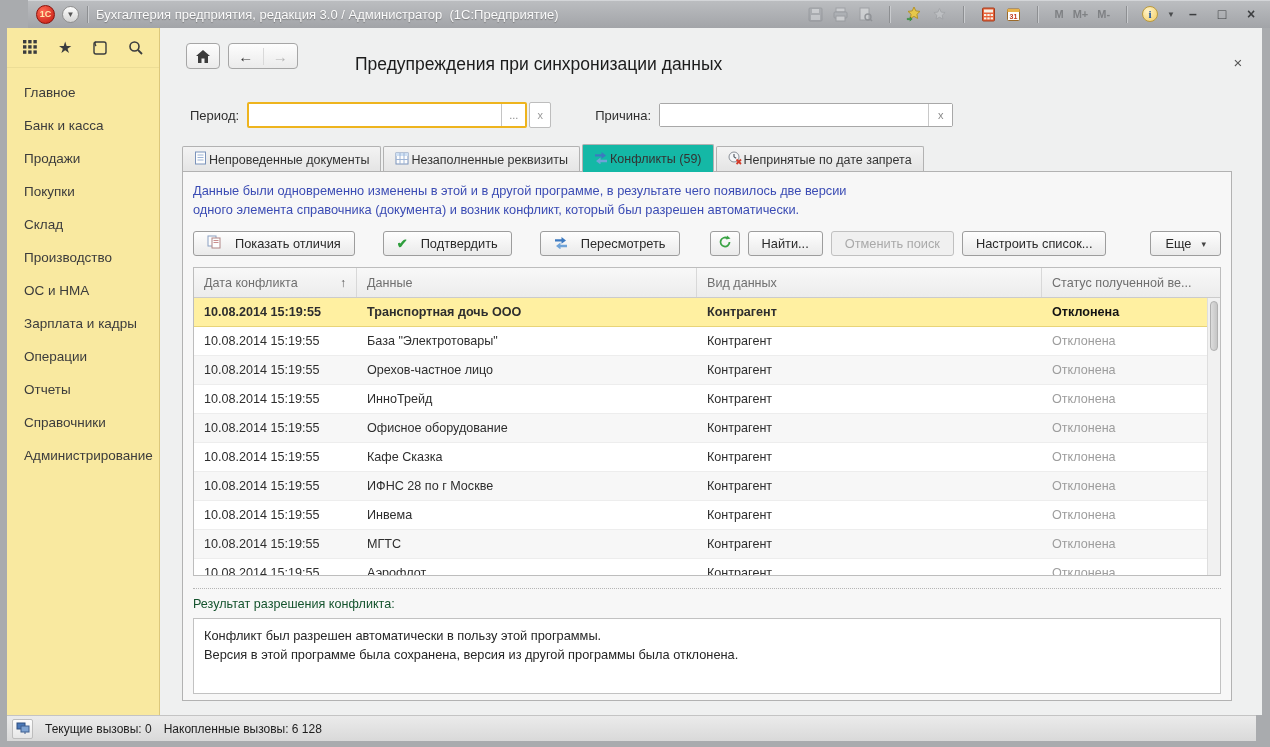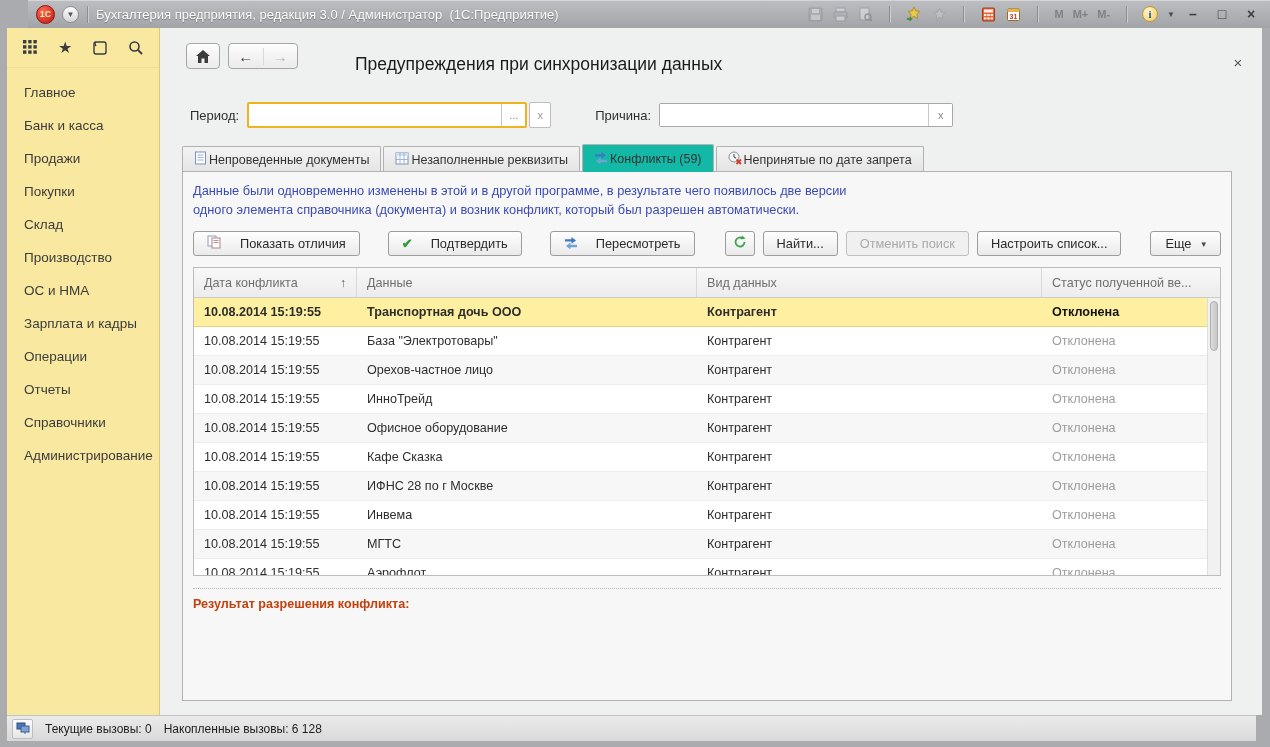--- a/index.html
+++ b/index.html
@@ -79,21 +79,21 @@
     display:flex; align-items:center; gap:2px; font-size:12.5px; color:#333; cursor:pointer; }
   .tab.active { height:28px; background:#14b8a6; position:relative; z-index:3; }
 
   
   .panel { position:absolute; left:22px; right:30px; top:143px; bottom:14px;
     border:1px solid #b2b2b2; background:#f7f7f7; padding:8px 10px 10px 10px; z-index:2; }
   .info { color:#3b4cb4; font-size:12.8px; line-height:1.45; margin:2px 0 12px 0; }
   .toolbar { display:flex; align-items:center; margin-bottom:11px; }
   .btn { height:25px; padding:0 13px; border:1px solid #9d9d9d; border-radius:3px;
     background:linear-gradient(#fefefe,#eaeaea); font-size:12.8px; color:#2a2a2a;
-    display:inline-flex; align-items:center; gap:18px; cursor:pointer; white-space:nowrap; }
+    display:inline-flex; align-items:center; gap:13px; cursor:pointer; white-space:nowrap; }
   .btn.disabled { color:#a9a9a9; border-color:#c0c0c0; background:#f0f0f0; }
   .gap28 { margin-left:28px; } .gap8 { margin-left:8px; } .gap30 { margin-left:30px; }
   .iconbtn { padding:0 7px; }
   .more { margin-left:auto; padding:0 14px; gap:10px; }
   .more .mcaret { font-size:9px; color:#444; }
   .chk { color:#2f9e3d; font-size:13px; font-weight:bold; }
 
   
   .grid { border:1px solid #bdbdbd; background:#fff; }
   .thead { display:flex; height:30px; background:linear-gradient(#f8f8f8,#ececec);
@@ -110,21 +110,21 @@
   .trow.alt { background:#f7f7f7; }
   .trow.selected { background:#fff0a1; border-bottom:1px solid #e8d478; font-weight:bold; }
   .td { padding:0 10px; white-space:nowrap; overflow:hidden; }
   .td.status { color:#9d9d9d; }
   .trow.selected .td.status { color:#141414; }
   .vscroll { width:13px; background:#f1f1f1; border-left:1px solid #dedede; position:relative; flex:0 0 auto; }
   .vthumb { position:absolute; top:3px; left:2px; right:2px; height:50px;
     background:linear-gradient(90deg,#dcdcdc,#c6c6c6); border:1px solid #b0b0b0; border-radius:6px; }
 
   .dashes { border-top:1px dotted #b5b5b5; margin:12px 0 8px 0; }
-  .result-label { font-size:12.6px; color:#c2410c; margin-bottom:7px;font-weight:bold; }
+  .result-label { font-size:12.6px; color:#14532d; margin-bottom:7px; }
   .result-box { border:1px solid #c2c2c2; background:#fff; height:76px; padding:7px 10px;
     font-size:12.8px; color:#262626; line-height:1.5; }
 
   
   .statusbar { position:absolute; left:7px; right:14px; bottom:6px; height:26px;
     background:linear-gradient(#ebebeb,#d9d9d9); border-top:1px solid #c4c4c4;
     display:flex; align-items:center; padding:0 5px; font-size:12px; color:#1e1e1e; gap:12px; }
   .sb-ic { width:21px; height:20px; background:linear-gradient(#fdfdfd,#e6e6e6);
     border:1px solid #bdbdbd; border-radius:2px; display:flex; align-items:center; justify-content:center; }
 </style>
@@ -462,20 +462,24 @@
         </div>
         <div class="vscroll">
           <div class="vthumb"></div>
         </div>
       </div>
     </div>
 
     <div class="dashes"></div>
 
     <div class="result-label">Результат разрешения конфликта:</div>
+    <div class="result-box">
+      <div>Конфликт был разрешен автоматически в пользу этой программы.</div>
+      <div>Версия в этой программе была сохранена, версия из другой программы была отклонена.</div>
+    </div>
   </div>
 </div>
 
 <div class="statusbar">
   <span class="sb-ic">
     <svg width="14" height="13" viewBox="0 0 14 13">
         <rect x="1" y="1" width="8" height="6" fill="#4a78b8" stroke="#2f4f80"></rect>
         <rect x="5" y="4" width="8" height="6" fill="#7ea3d2" stroke="#3f5f90"></rect>
         <line x1="9" y1="10" x2="9" y2="12" stroke="#3f5f90"></line>
       </svg>

